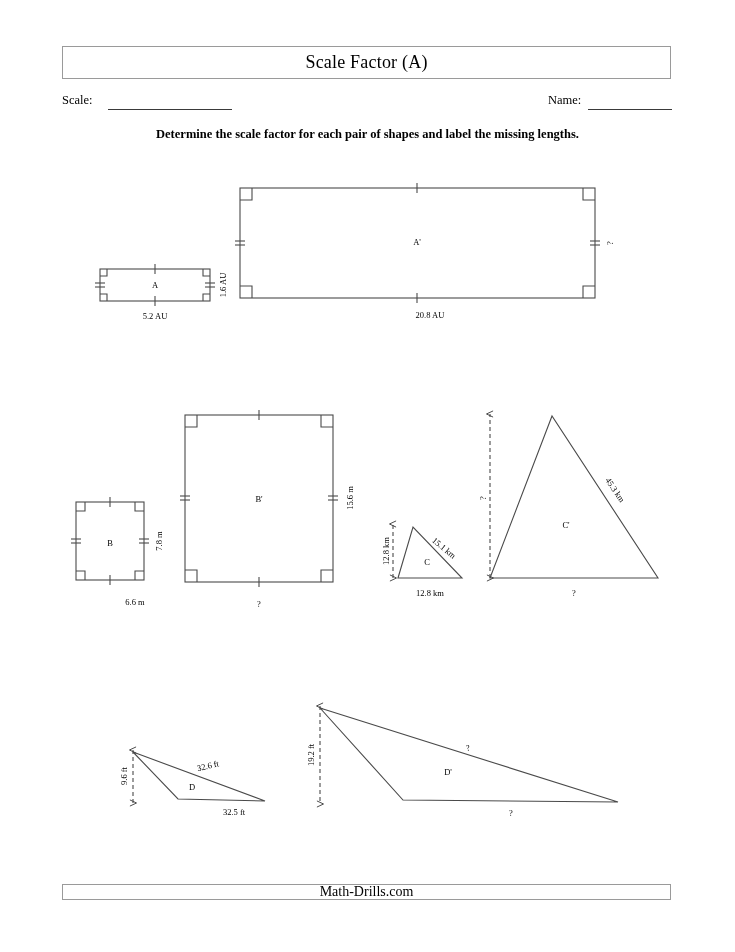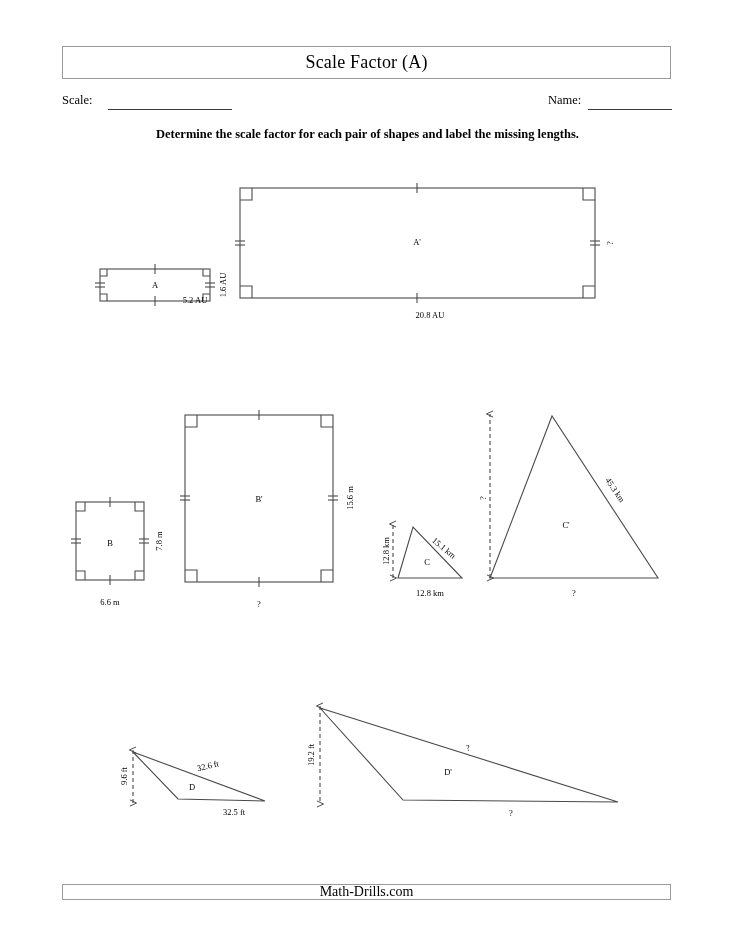--- a/index.html
+++ b/index.html
@@ -151,21 +151,21 @@
         <path d="M417,293 L417,303"></path>
 
         <path d="M235,241 L245,241"></path>
           <path d="M235,245 L245,245"></path>
         <path d="M590,241 L600,241"></path>
           <path d="M590,245 L600,245"></path>
       </g>
     </svg>
 
     <span class="shape-name" style="left:155px; top:285px;">A</span>
-    <span class="lbl center" style="left:155px; top:300px;margin-left:40px;">5.2 AU</span>
+    <span class="lbl center" style="left:155px; top:316px;">5.2 AU</span>
     <span class="lbl rot90" style="left:223px; top:285px;">1.6 AU</span>
 
     <span class="shape-name" style="left:417px; top:242px;">A'</span>
     <span class="lbl center" style="left:417px; top:315px;margin-left:13px;">20.8 AU</span>
     <span class="lbl rot90" style="left:610px; top:243px;">?</span>
   </div>
 
   <div class="fig">
     <svg width="735" height="952">
       <g stroke="#4a4a4a" stroke-width="1.1" fill="none">
@@ -190,21 +190,21 @@
         <path d="M259,410 L259,420"></path>
         <path d="M259,577 L259,587"></path>
         <path d="M180,496 L190,496"></path>
           <path d="M180,500 L190,500"></path>
         <path d="M328,496 L338,496"></path>
           <path d="M328,500 L338,500"></path>
       </g>
     </svg>
 
     <span class="shape-name" style="left:110px; top:543px;">B</span>
-    <span class="lbl center" style="left:96px; top:602px;padding-left:28px;">6.6 m</span>
+    <span class="lbl center" style="left:121px; top:602px;padding-left:28px;">6.6 m</span>
     <span class="lbl rot90" style="left:159px; top:541px;">7.8 m</span>
 
     <span class="shape-name" style="left:259px; top:499px;">B'</span>
     <span class="lbl center" style="left:259px; top:604px;">?</span>
     <span class="lbl rot90" style="left:350px; top:498px;">15.6 m</span>
   </div>
 
   <div class="fig">
     <svg width="735" height="952">
       <defs>

